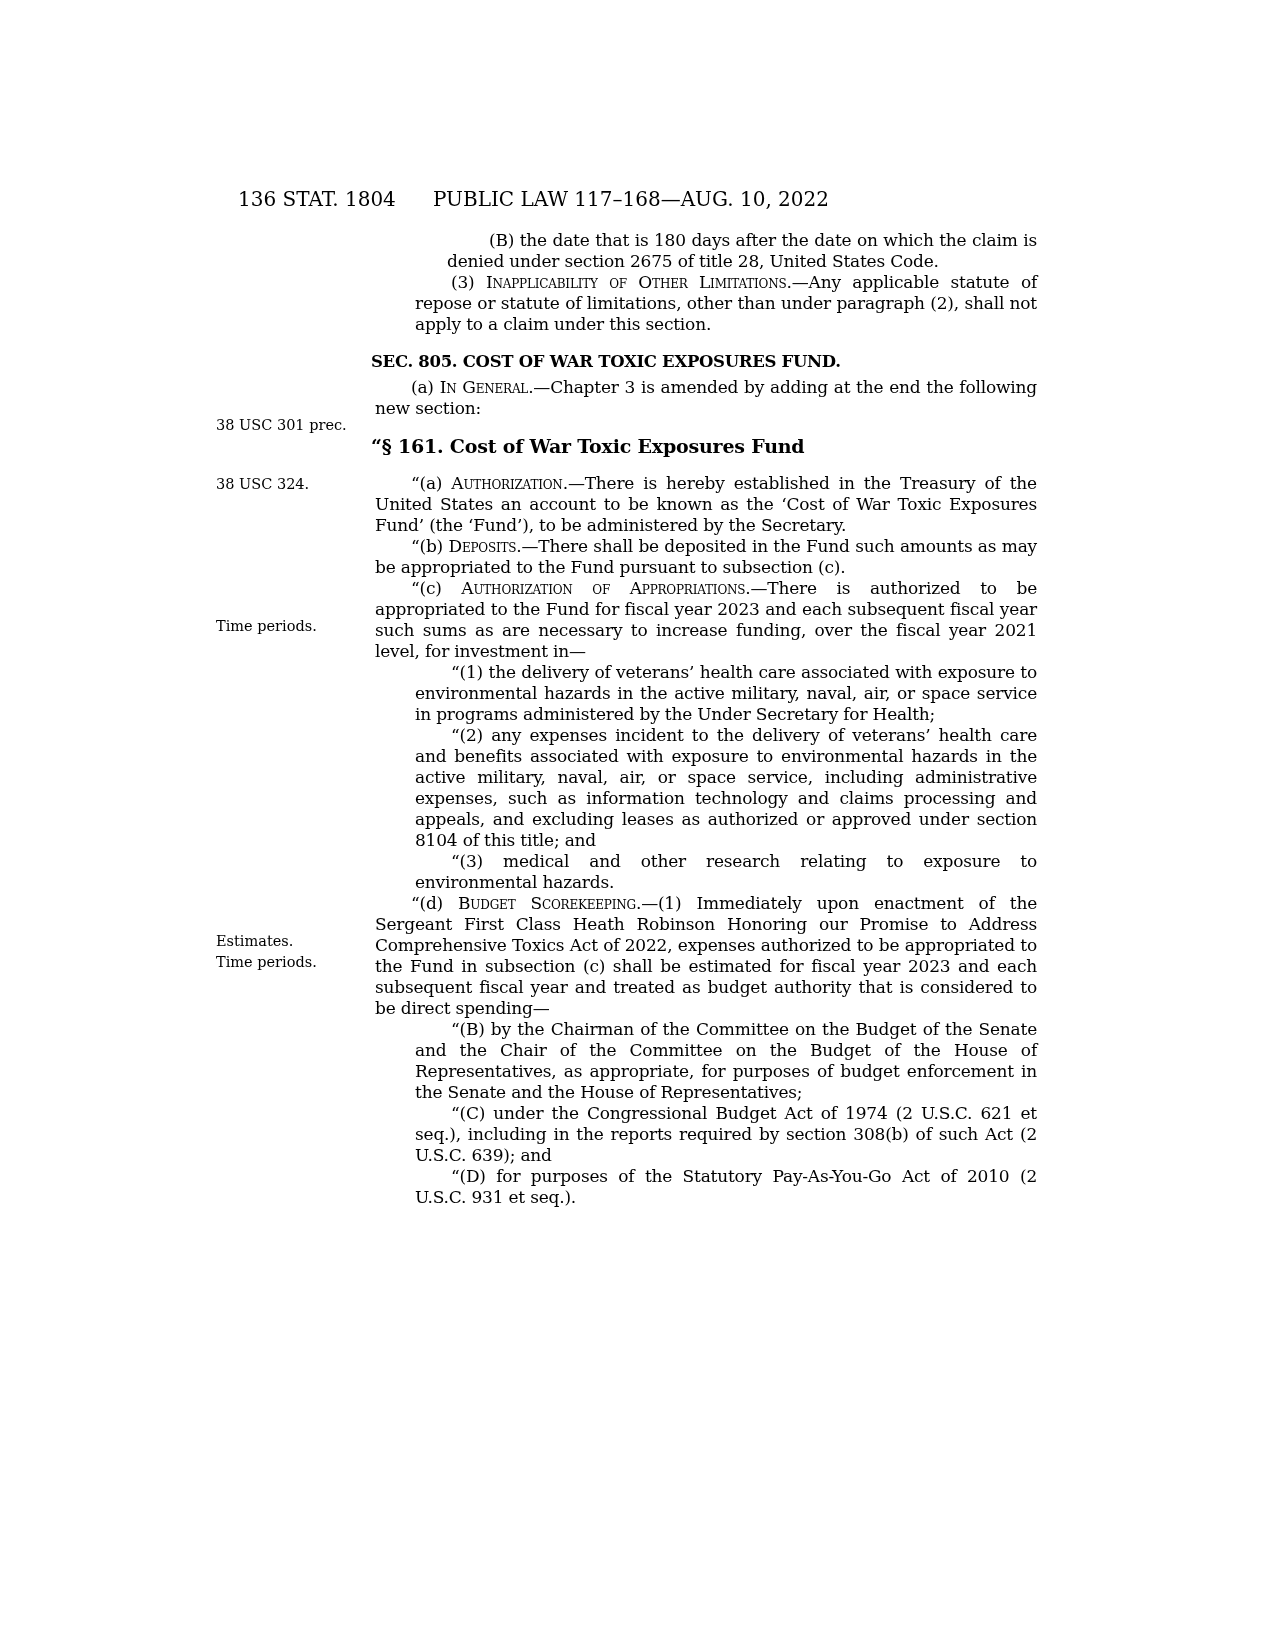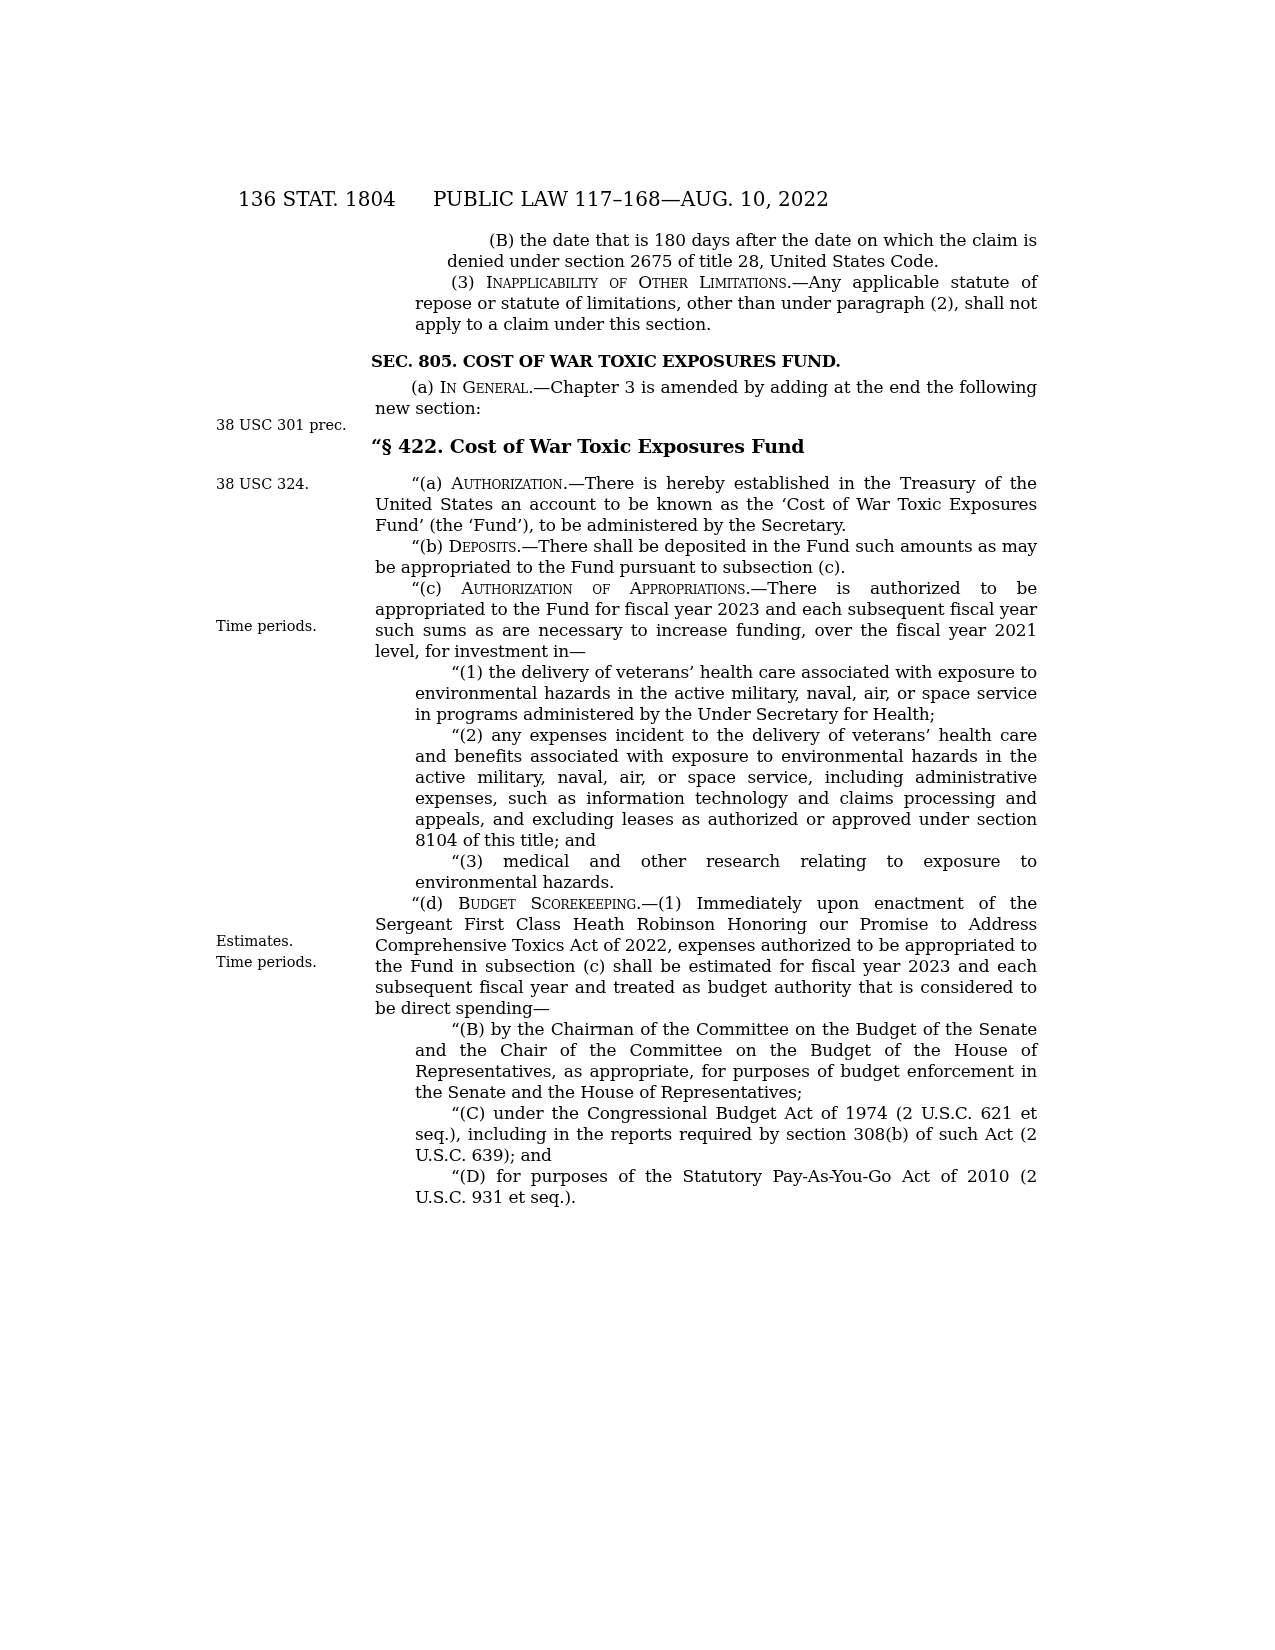--- a/index.html
+++ b/index.html
@@ -102,21 +102,21 @@
     <span class="law-title">PUBLIC LAW 117–168—AUG. 10, 2022</span>
   </div>
 
   <div class="doc-body">
       <p class="para indent-2"><span>(B) the date that is 180 days after the date on which the claim is denied under section 2675 of title 28, United States Code.</span></p>
       <p class="para indent-1"><span>(3) </span><span class="sc">Inapplicability of Other Limitations</span><span>.—Any applicable statute of repose or statute of limitations, other than under paragraph (2), shall not apply to a claim under this section.</span></p>
       <h2 class="section-heading"><span>SEC. 805. COST OF WAR TOXIC EXPOSURES FUND.</span></h2>
       <p class="para indent-0"><span>(a) </span><span class="sc">In General</span><span>.—Chapter 3 is amended by adding at the end the following new section:</span><span class="margin-note">
           <span class="note-line">38 USC 301 prec.</span>
         </span></p>
-      <h2 class="statute-heading"><span>“§ 422. Cost of War Toxic Exposures Fund</span><span class="margin-note">
+      <h2 class="statute-heading"><span>“§ 161. Cost of War Toxic Exposures Fund</span><span class="margin-note">
           <span class="note-line">38 USC 324.</span>
         </span></h2>
       <p class="para indent-0"><span>“(a) </span><span class="sc">Authorization</span><span>.—There is hereby established in the Treasury of the United States an account to be known as the ‘Cost of War Toxic Exposures Fund’ (the ‘Fund’), to be administered by the Secretary.</span></p>
       <p class="para indent-0"><span>“(b) </span><span class="sc">Deposits</span><span>.—There shall be deposited in the Fund such amounts as may be appropriated to the Fund pursuant to subsection (c).</span></p>
       <p class="para indent-0"><span>“(c) </span><span class="sc">Authorization of Appropriations</span><span>.—There is authorized to be appropriated to the Fund for fiscal year 2023 and each subsequent fiscal year such sums as are necessary to increase funding, over the fiscal year 2021 level, for investment in—</span><span class="margin-note">
           <span class="note-line">Time periods.</span>
         </span></p>
       <p class="para indent-1"><span>“(1) the delivery of veterans’ health care associated with exposure to environmental hazards in the active military, naval, air, or space service in programs administered by the Under Secretary for Health;</span></p>
       <p class="para indent-1"><span>“(2) any expenses incident to the delivery of veterans’ health care and benefits associated with exposure to environmental hazards in the active military, naval, air, or space service, including administrative expenses, such as information technology and claims processing and appeals, and excluding leases as authorized or approved under section 8104 of this title; and</span></p>
       <p class="para indent-1"><span>“(3) medical and other research relating to exposure to environmental hazards.</span></p>

